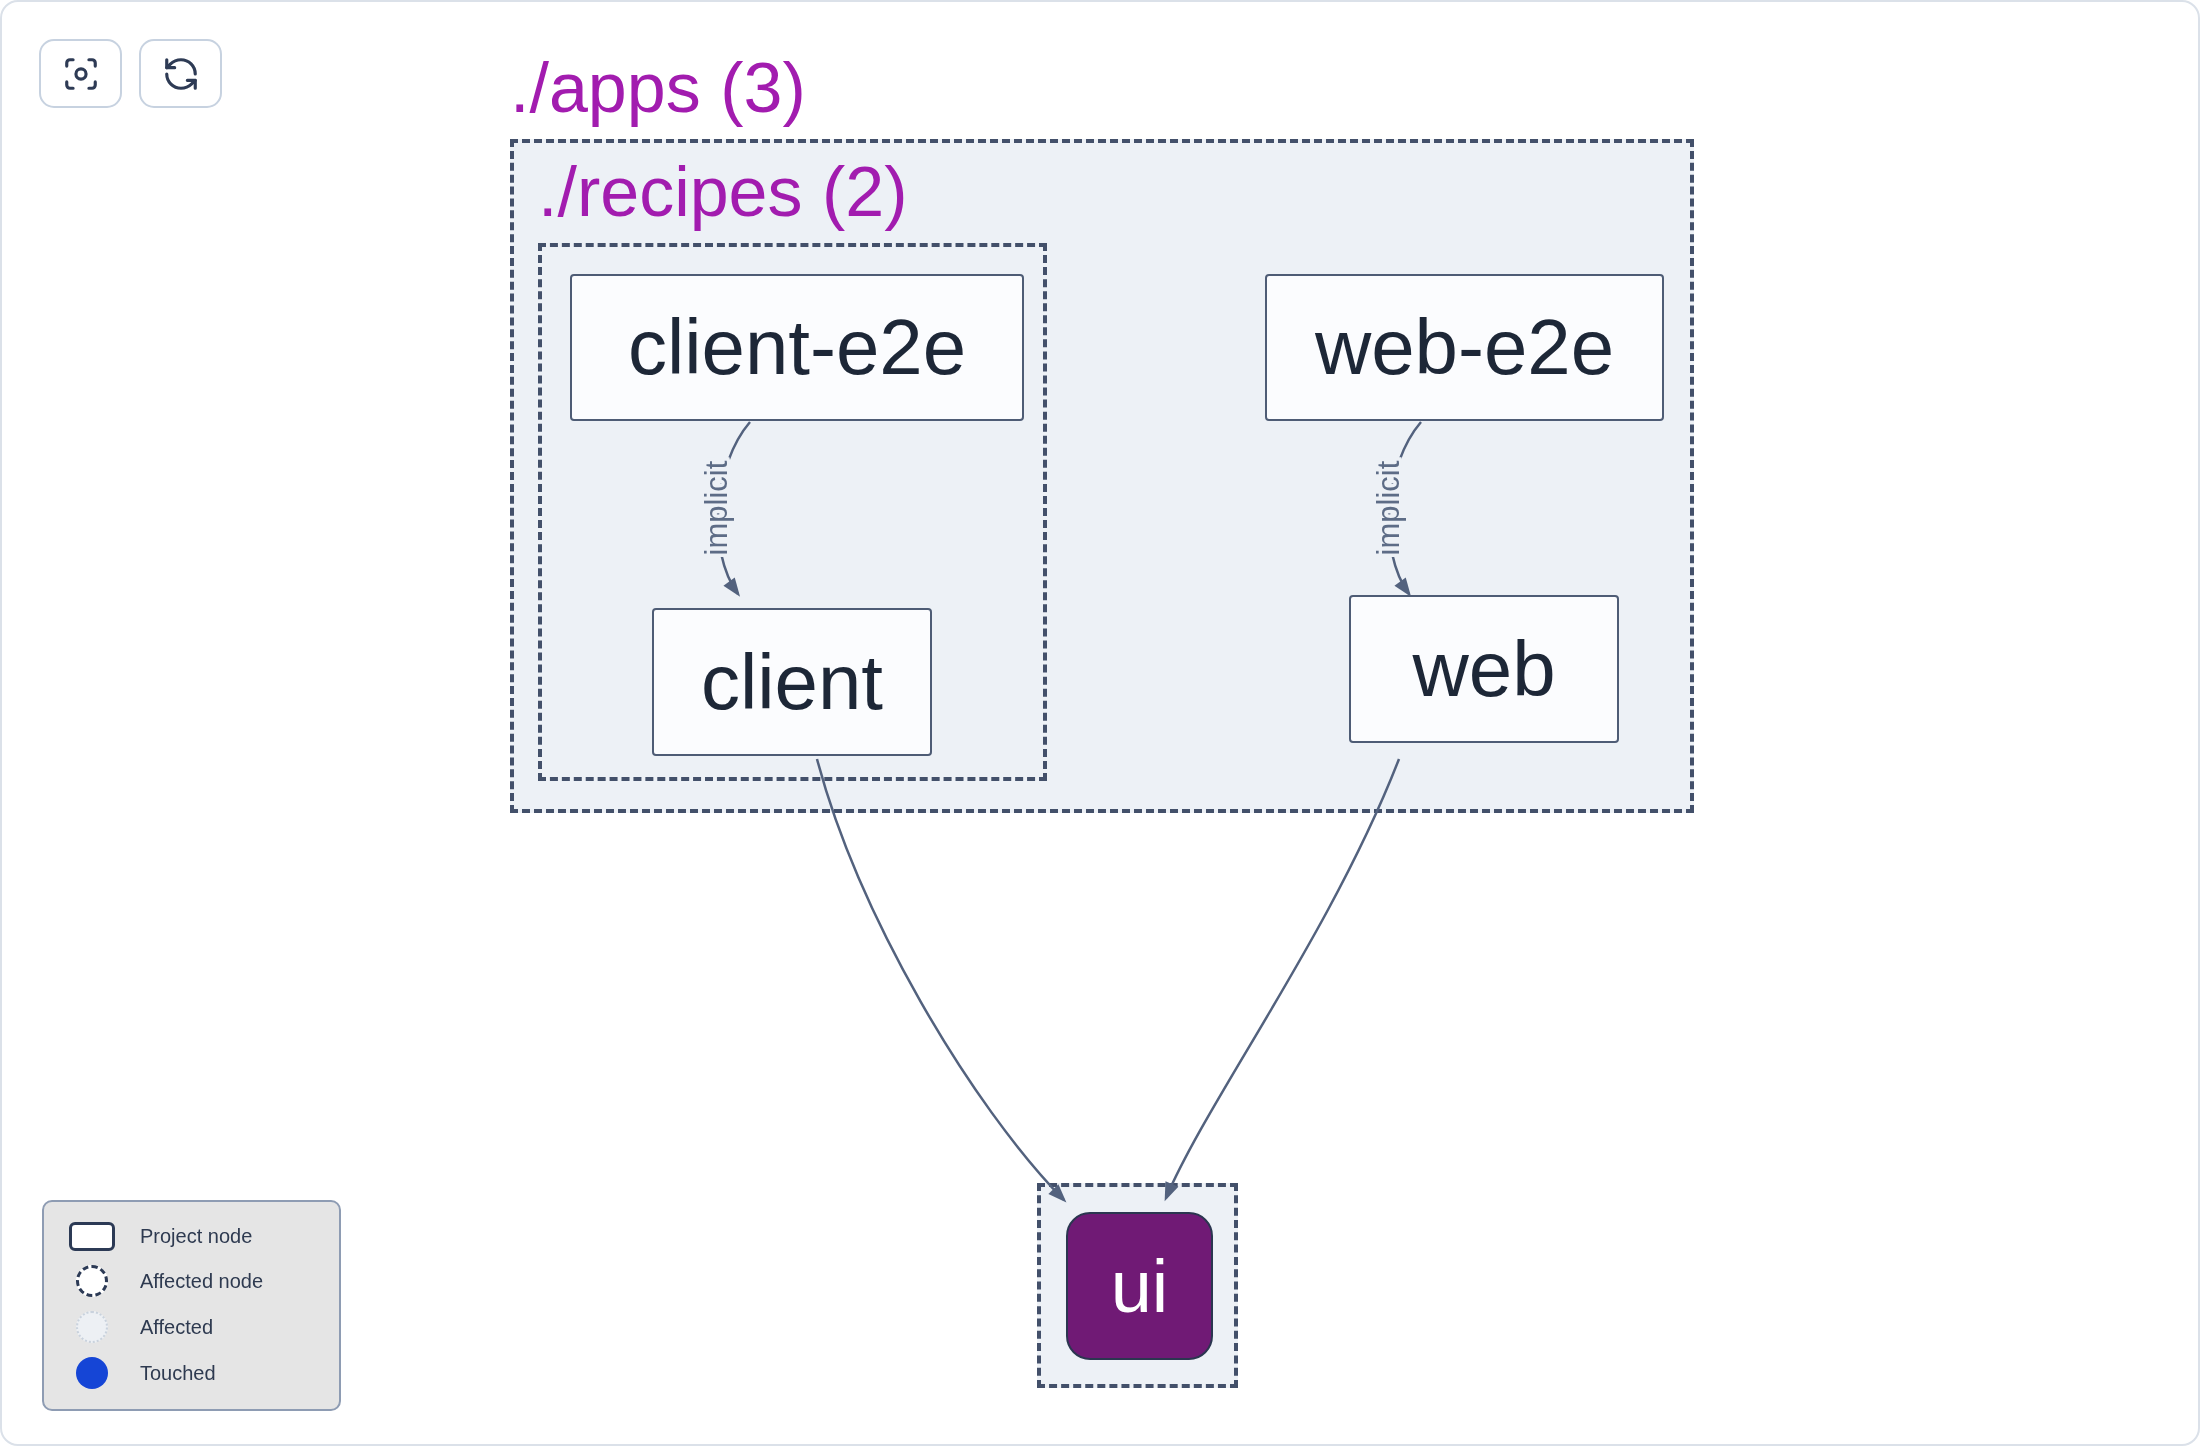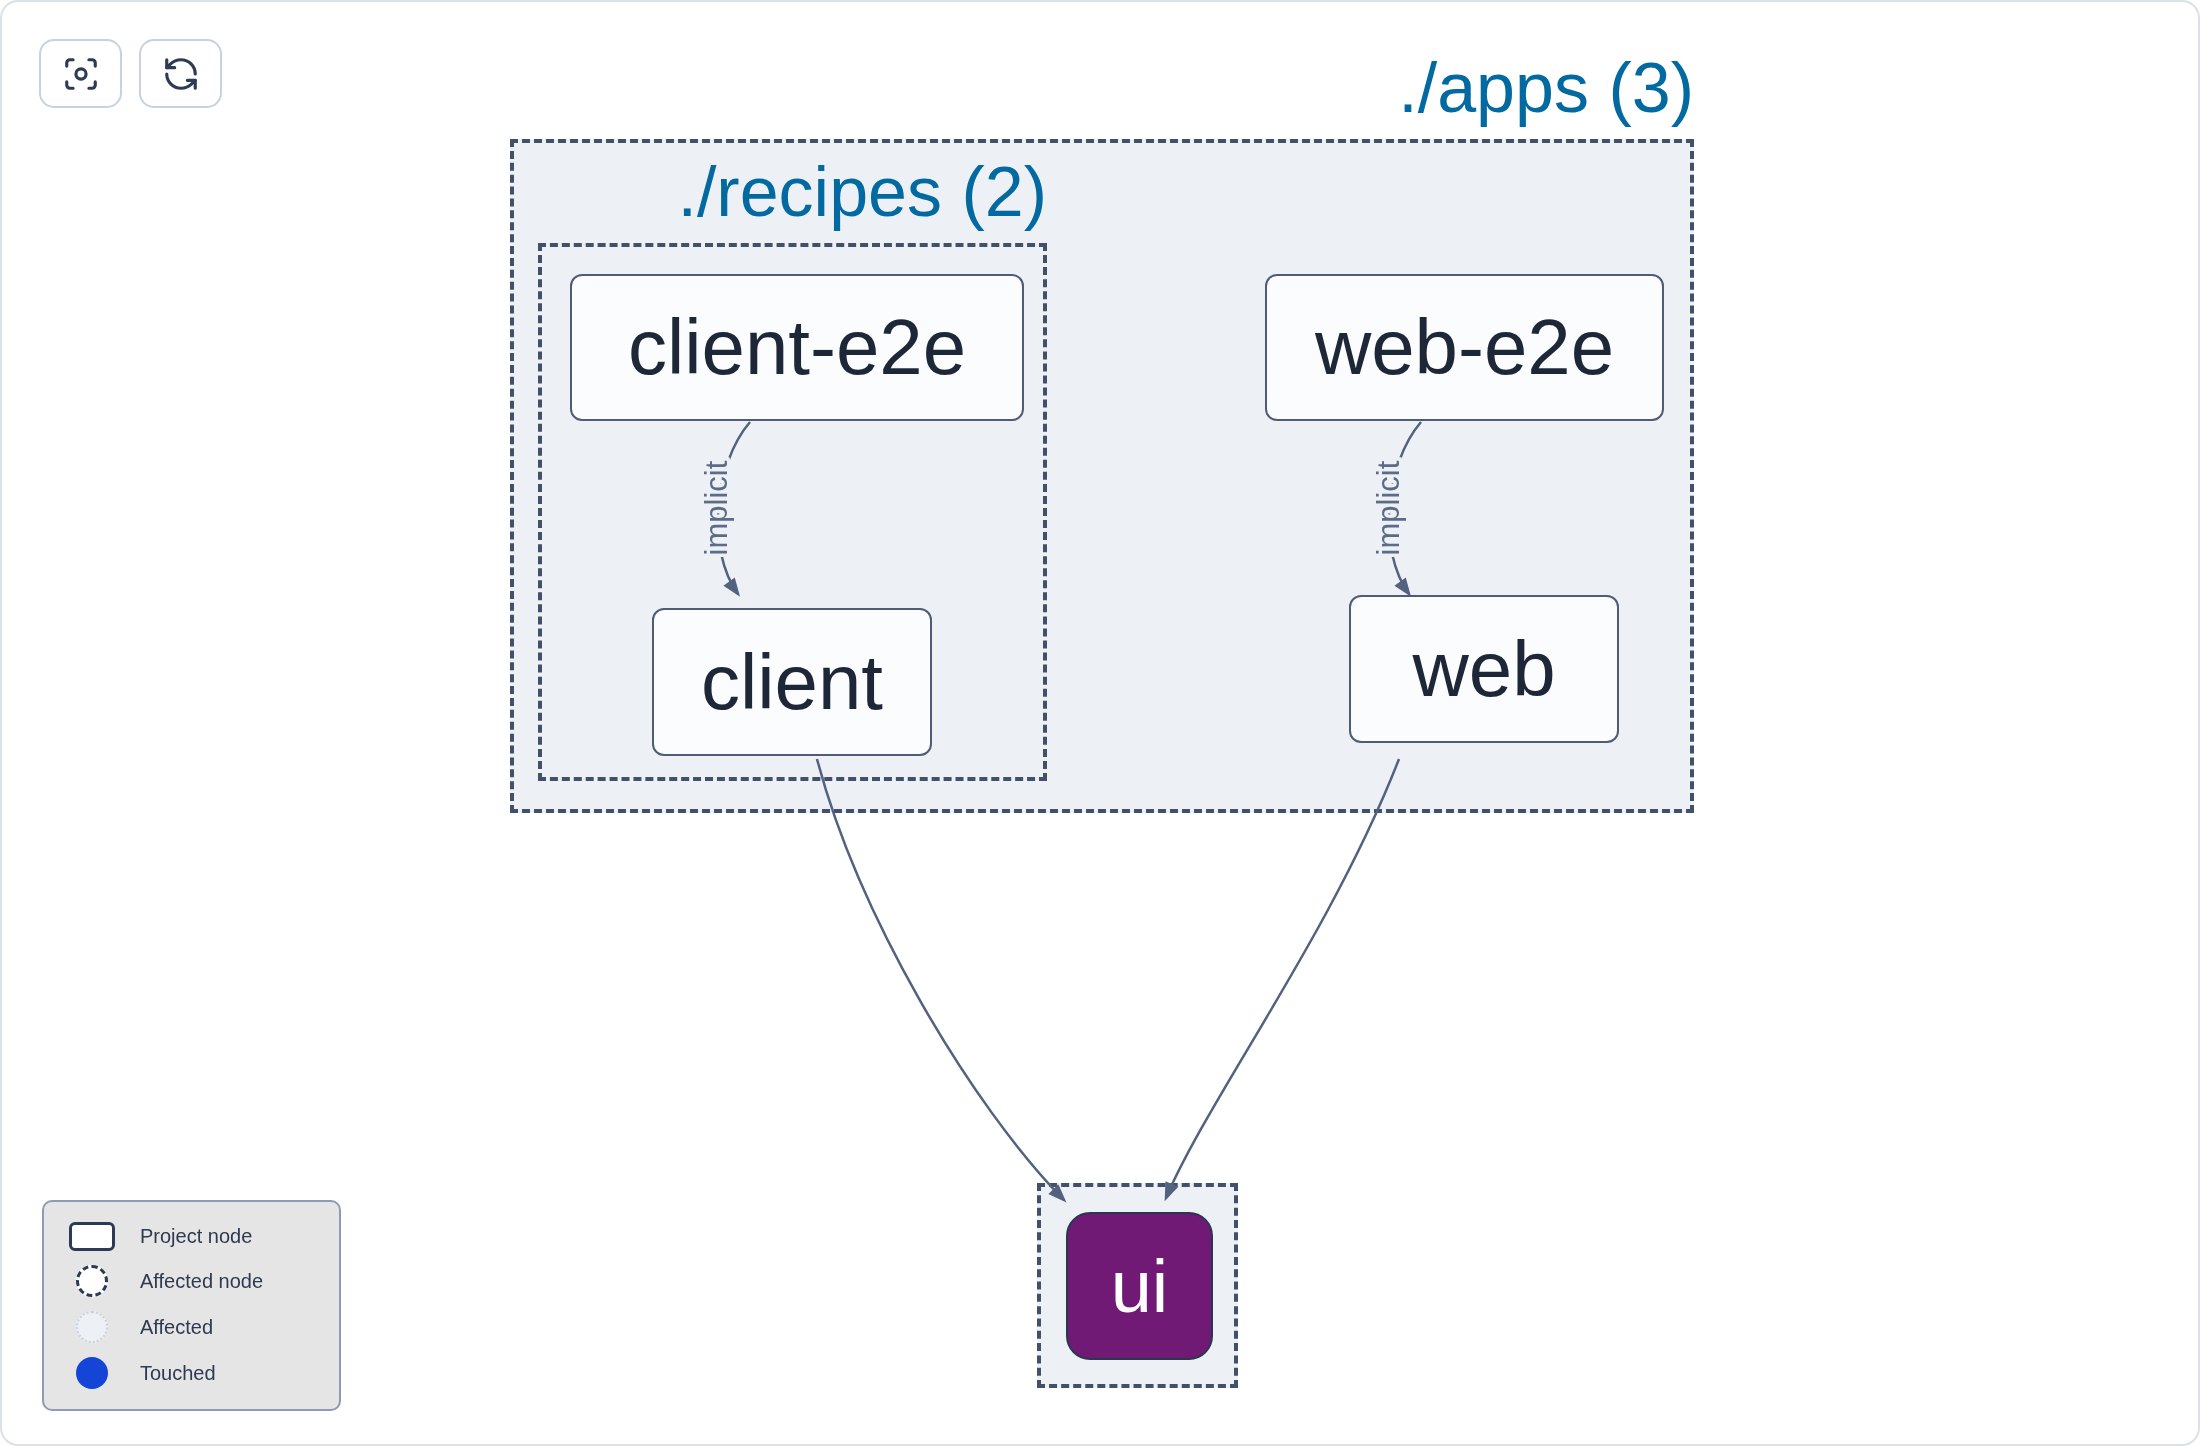--- a/index.html
+++ b/index.html
@@ -16,37 +16,37 @@
   }
   .tbtn svg{stroke:#2e3b55;fill:none;stroke-width:2;stroke-linecap:round;stroke-linejoin:round;}
   #btn-focus{left:37px;top:37px;}
   #btn-refresh{left:137px;top:37px;}
   
   .group{position:absolute;background:#edf1f6;border:4px dashed #43506a;box-sizing:border-box;}
   #group-apps{left:508px;top:137px;width:1184px;height:674px;}
   #group-recipes{left:536px;top:241px;width:509px;height:538px;}
   #group-libs{left:1035px;top:1181px;width:201px;height:205px;}
   .group-title{
-    position:absolute;text-align:right;color:#0369a1;font-size:70px;line-height:1.1;
+    position:absolute;text-align:left;color:#a21caf;font-size:70px;line-height:1.1;
     white-space:nowrap;pointer-events:none;
   }
   #title-apps{left:508px;top:48px;width:1184px;}
   #title-recipes{left:536px;top:152px;width:509px;}
   #title-libs{left:936px;top:1092px;width:400px;}
   
   #edges{position:absolute;left:0;top:0;pointer-events:none;}
   .edge{stroke:#53627e;stroke-width:2.5;fill:none;}
   .edge-label{
     font-family:"Liberation Sans","DejaVu Sans",sans-serif;font-size:31px;fill:#5d6c86;
     text-anchor:middle;dominant-baseline:central;
     paint-order:stroke;stroke:#edf1f6;stroke-width:7px;
   }
   
   .node{
-    position:absolute;background:#fbfcfe;border:2px solid #4e5c75;border-radius:12px;
+    position:absolute;background:#fbfcfe;border:2px solid #4e5c75;border-radius:4px;
     box-sizing:border-box;display:flex;align-items:center;justify-content:center;
     color:#1d2737;font-size:78px;cursor:pointer;white-space:nowrap;
   }
   #node-client-e2e{left:568px;top:272px;width:454px;height:147px;}
   #node-web-e2e{left:1263px;top:272px;width:399px;height:147px;}
   #node-client{left:650px;top:606px;width:280px;height:148px;}
   #node-web{left:1347px;top:593px;width:270px;height:148px;}
   #node-ui{
     left:1064px;top:1210px;width:147px;height:148px;
     background:#701a75;border-color:#2b3650;border-radius:24px;color:#ffffff;font-size:74px;

